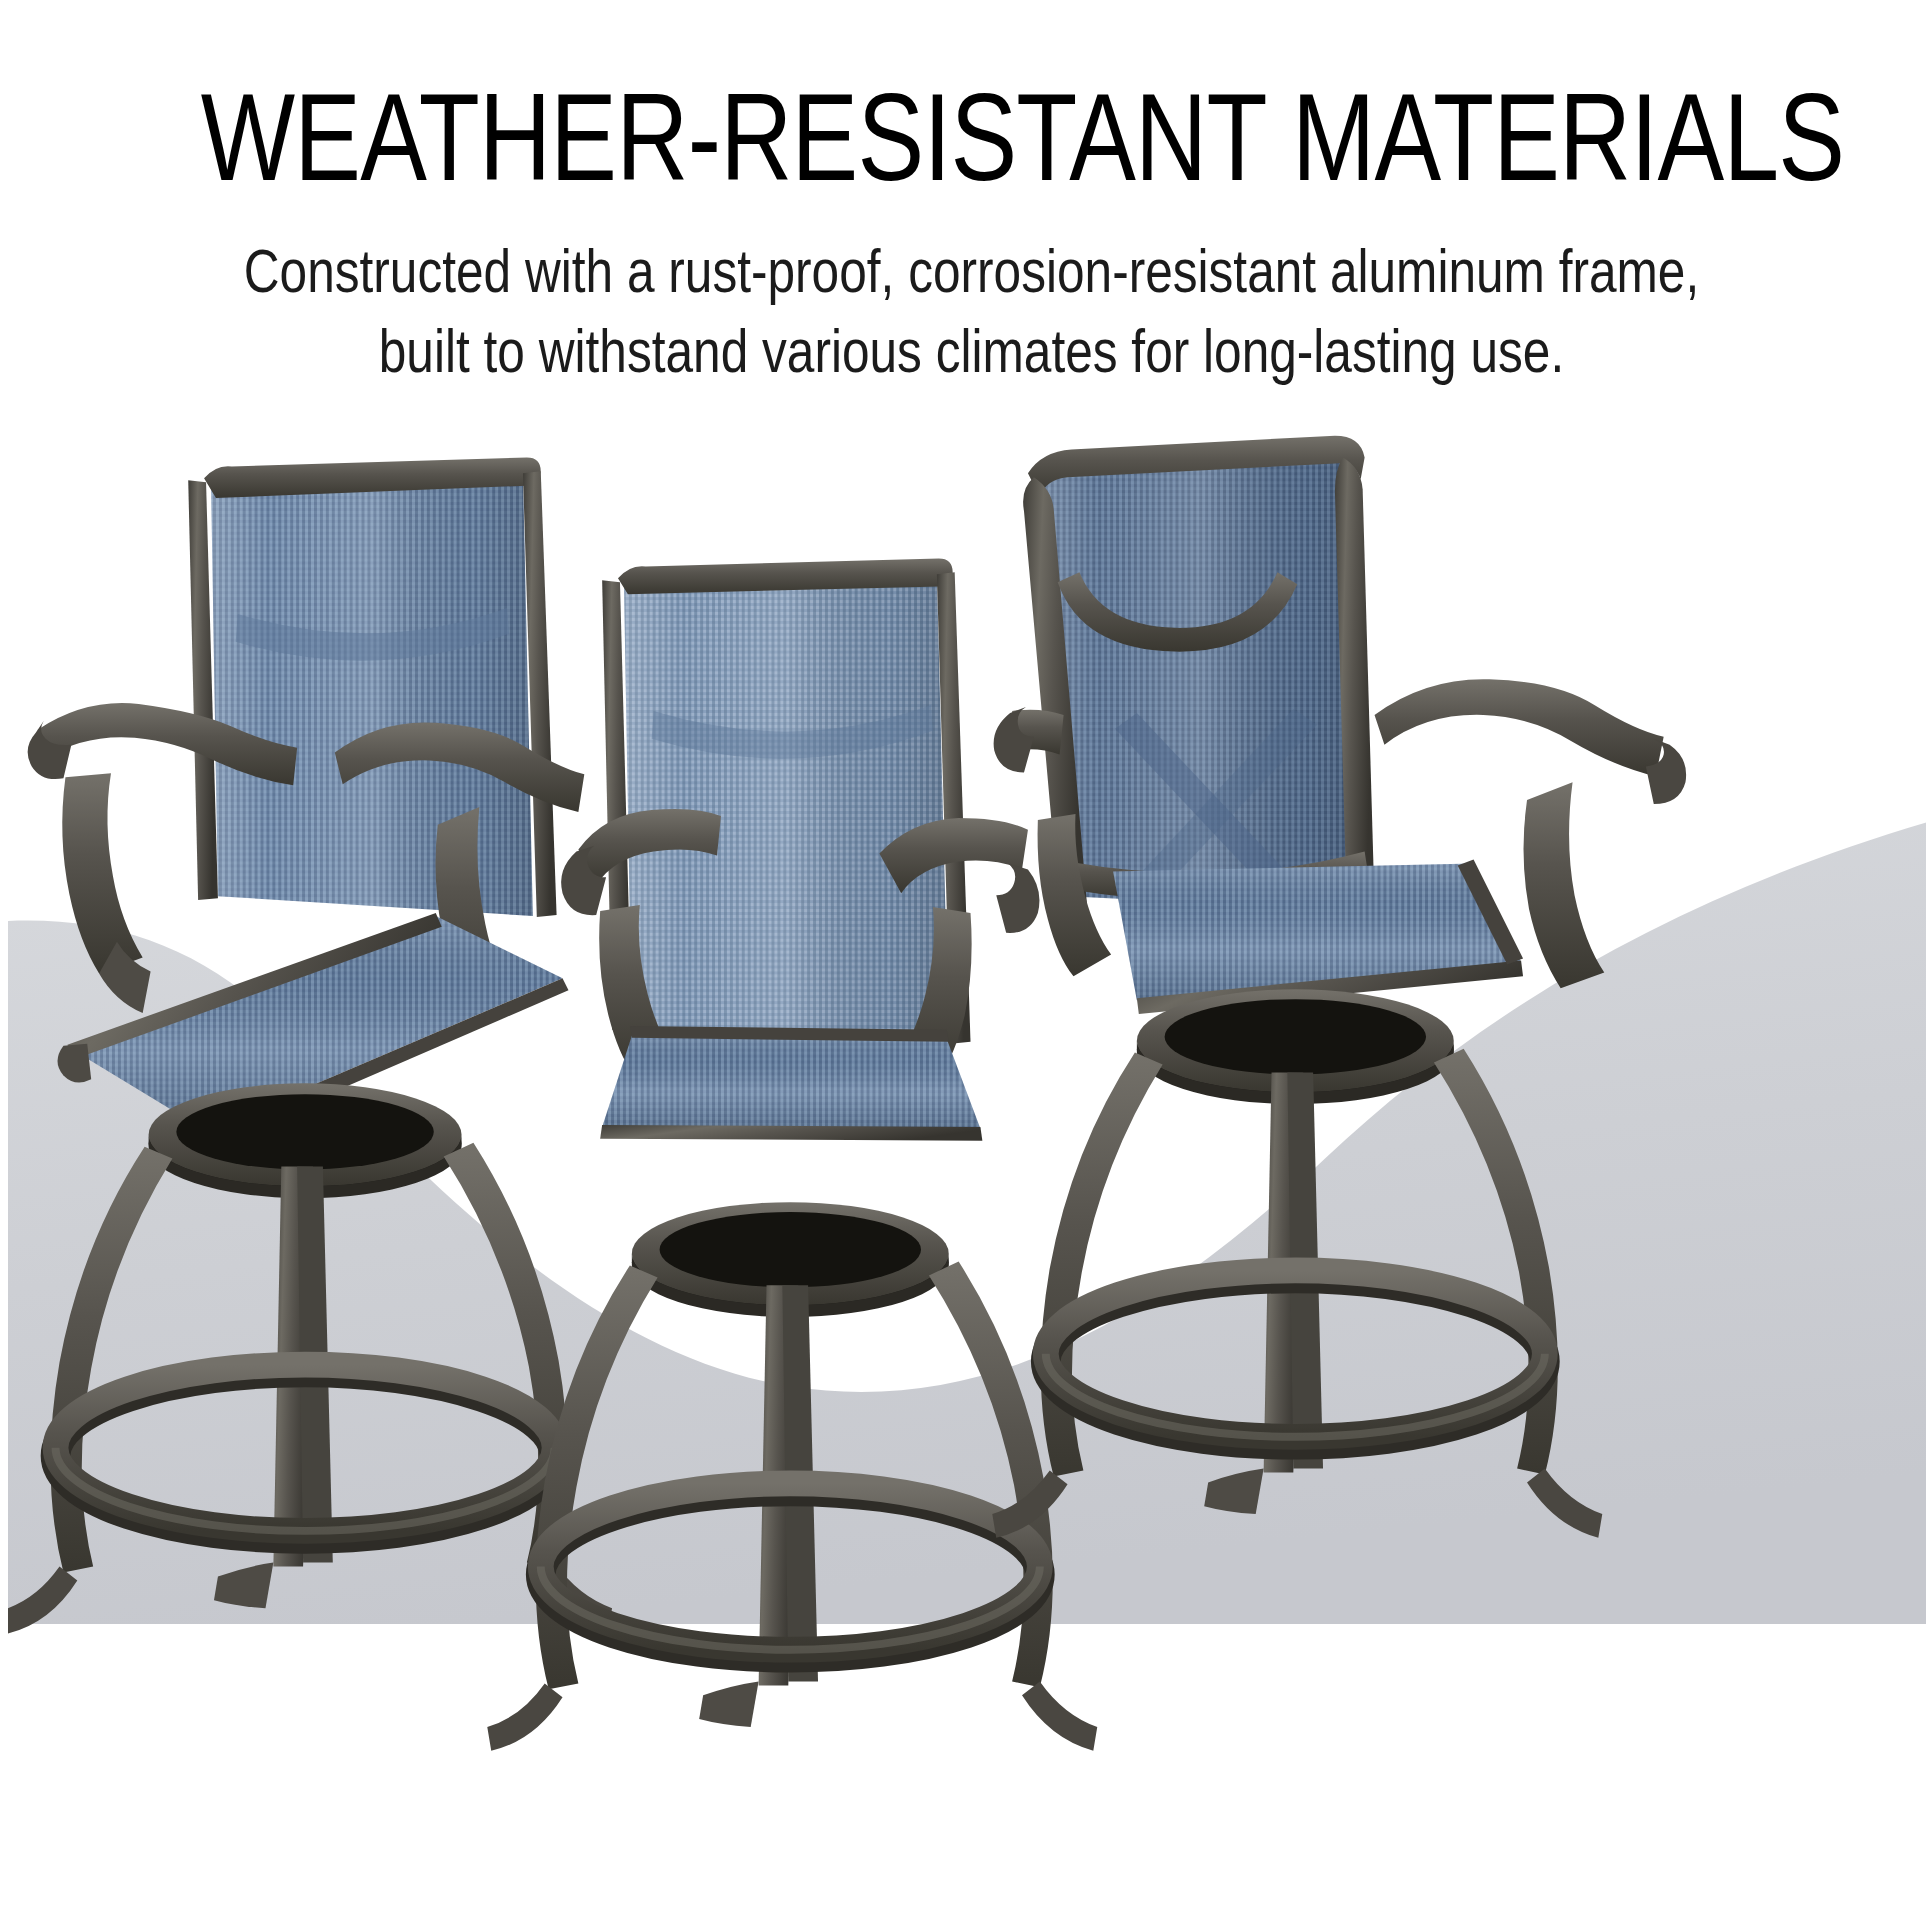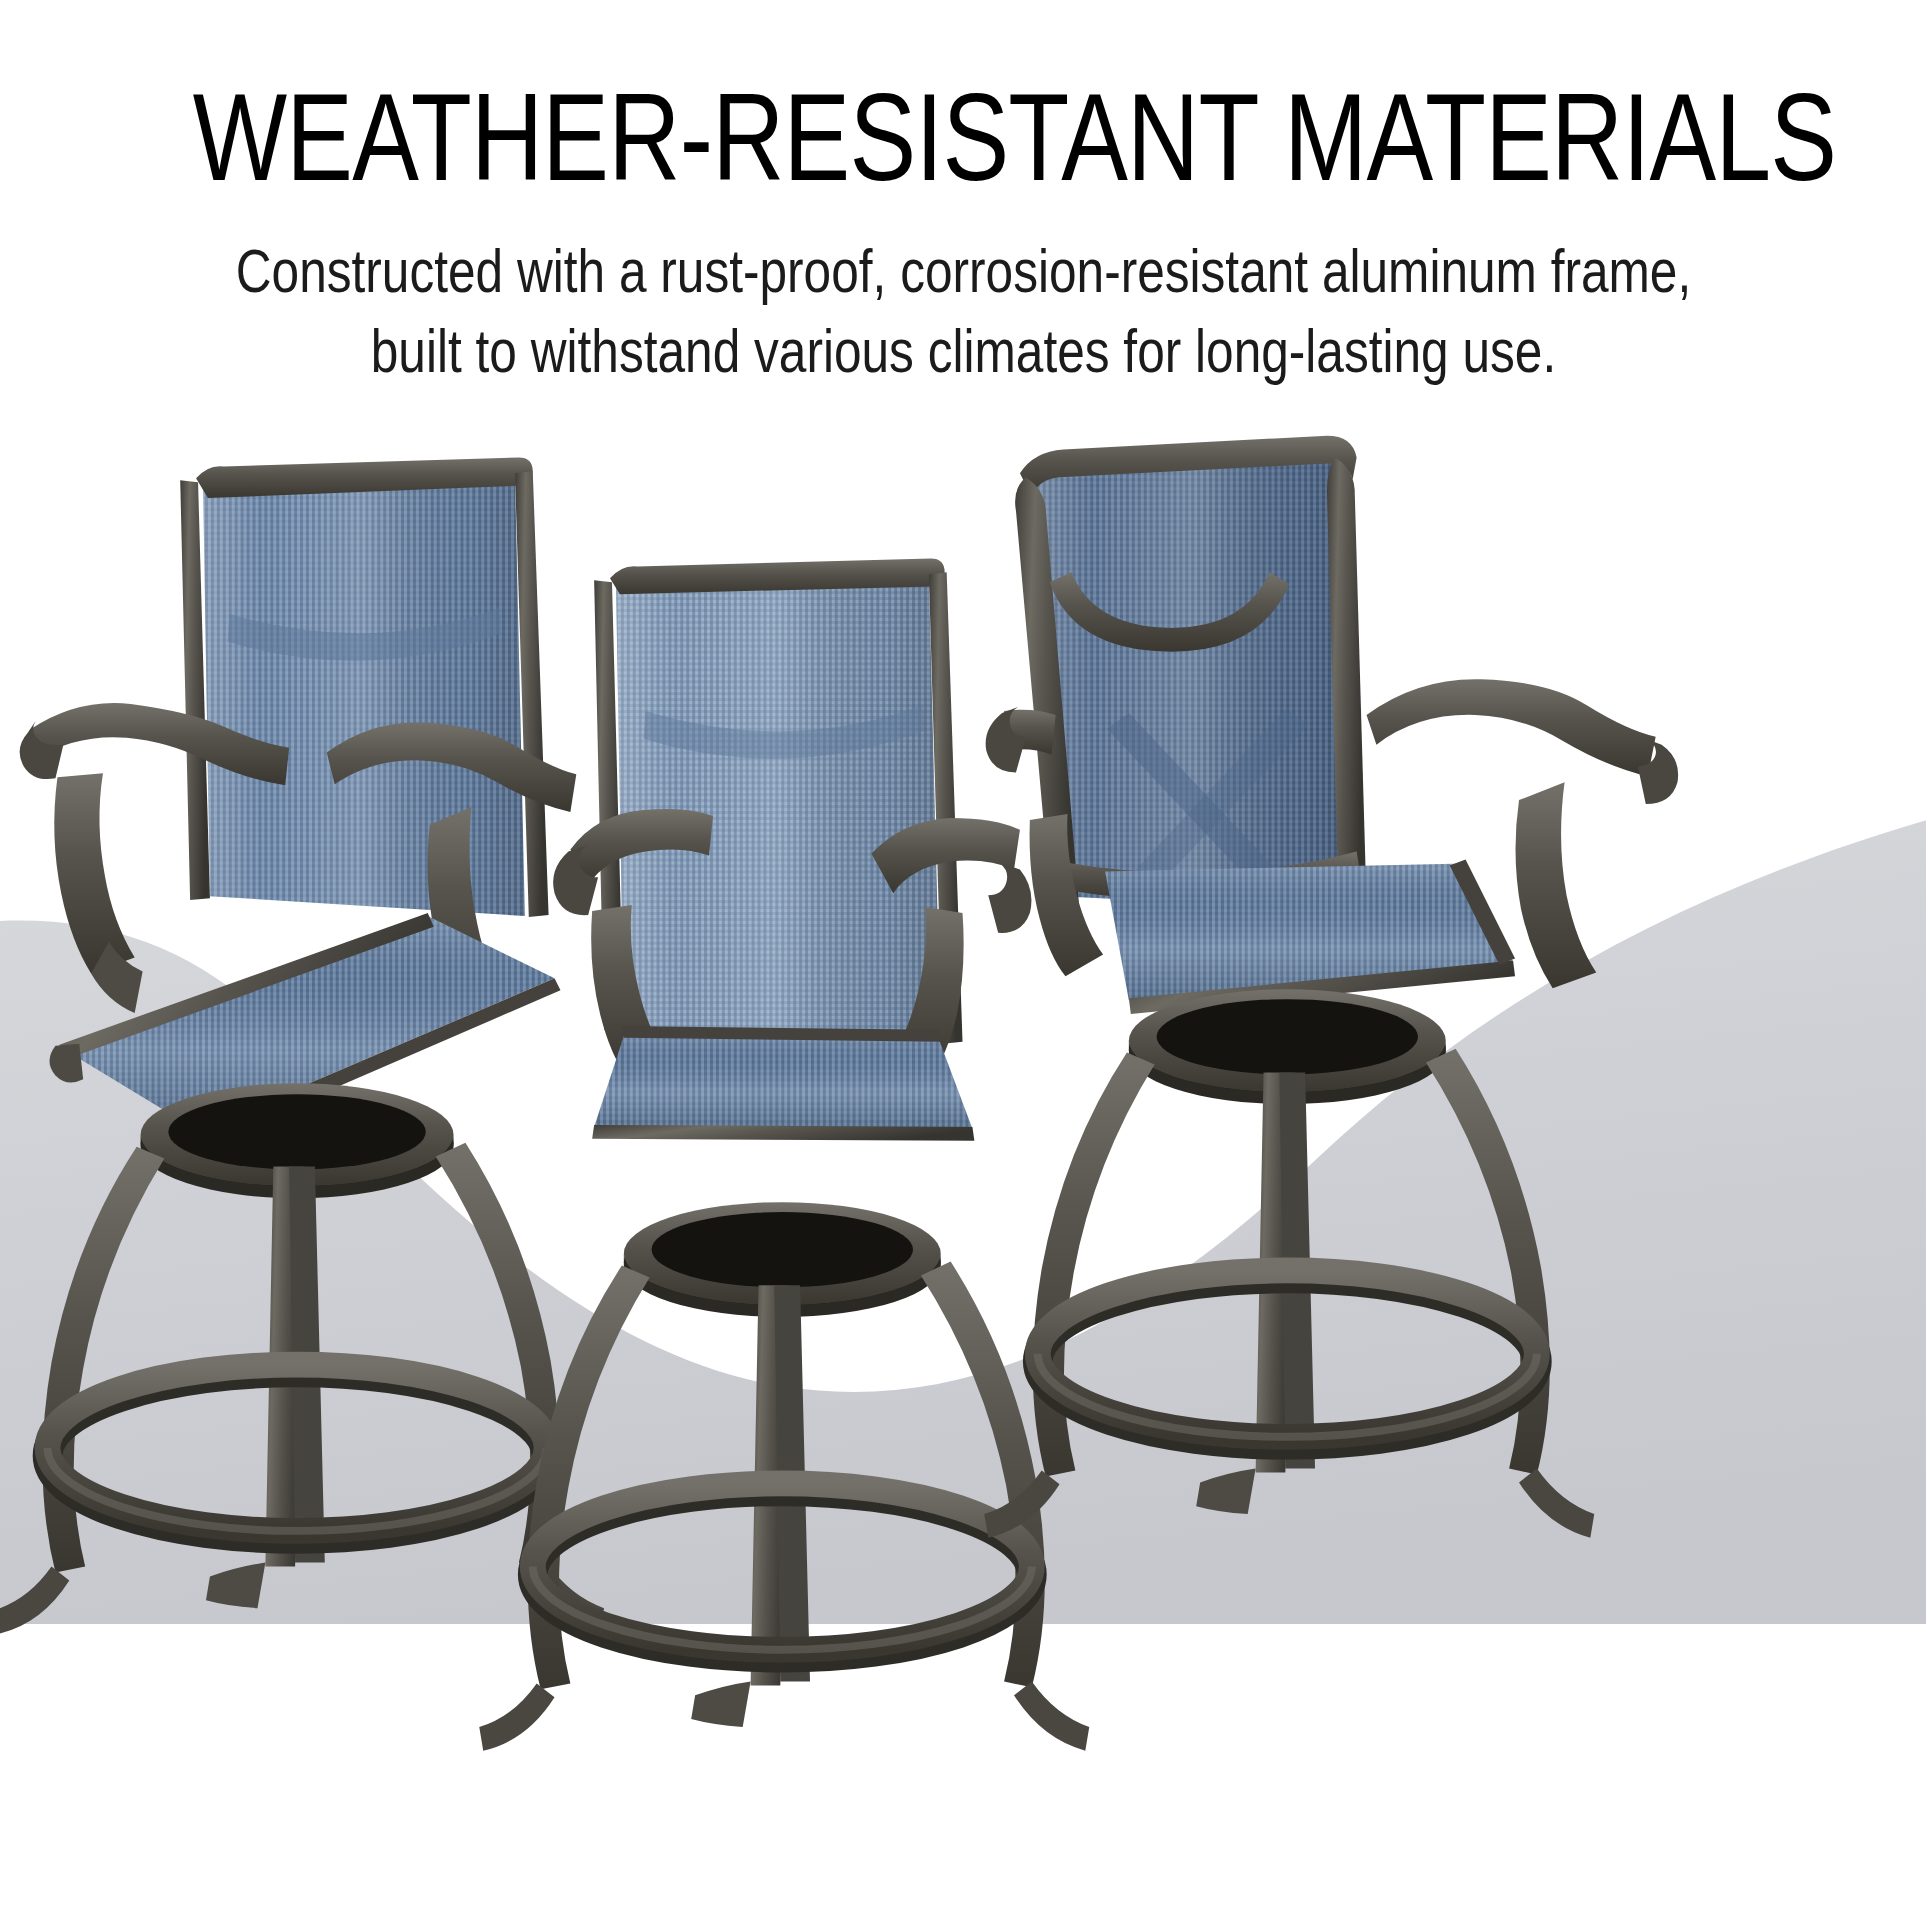--- a/index.html
+++ b/index.html
@@ -3,21 +3,21 @@
 <meta charset="utf-8">
 <style>
   html,body{margin:0;padding:0;}
   body{
     width:1927px;height:1927px;
     background:#ffffff;
     font-family:"Liberation Sans", sans-serif;
     overflow:hidden;
     position:relative;
   }
-  #stage{position:absolute;inset:0;background:#fff;overflow:hidden;}
+  #stage{position:absolute;inset:0;background:#fff;overflow:hidden;margin-left:8px;}
 
   
   .textwrap{position:absolute;left:0;top:0;width:1927px;text-align:center;z-index:40;}
   .headline{
     margin:0;
     padding-top:73px;
     font-family:"Liberation Sans", sans-serif;
     font-size:125px;
     line-height:1.02;
     font-weight:400;

